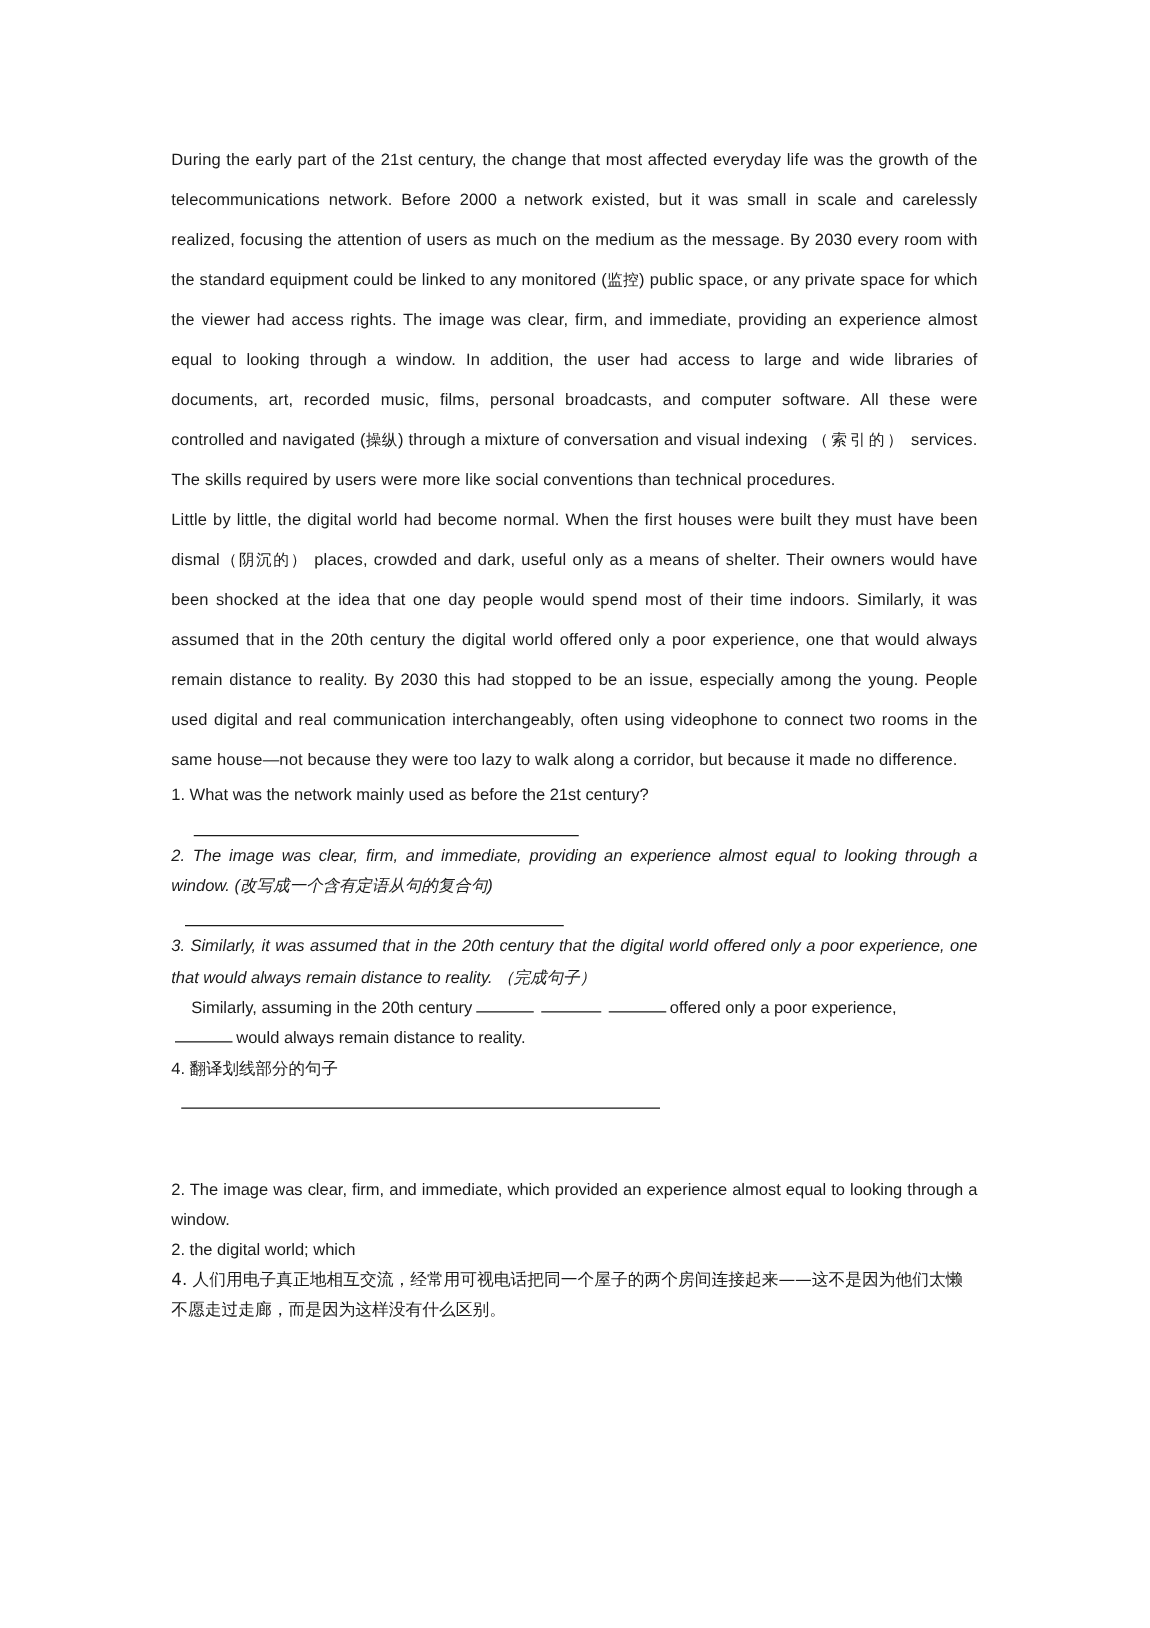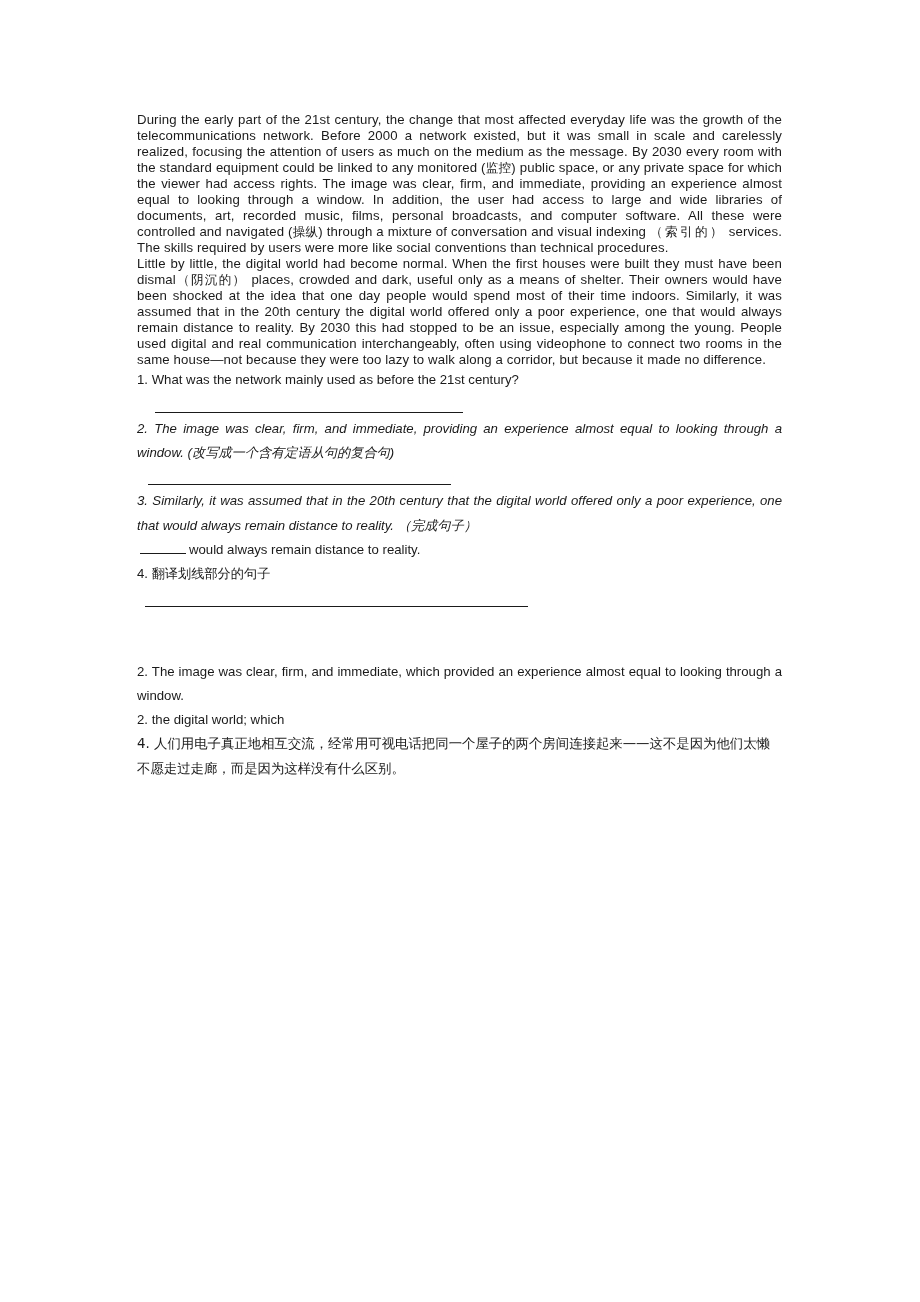--- a/index.html
+++ b/index.html
@@ -22,21 +22,21 @@
   }
   .doc-body {
     position: absolute;
     left: 137px;
     top: 112px;
     width: 645px;
   }
   .para {
     margin: 0;
     font-size: 13.2px;
-    line-height: 16px;
+    line-height: 32px;
     text-align: justify;
     text-justify: inter-word;
     letter-spacing: 0.01em;
     color: #1a1a1a;
   }
   .para.just {
     text-align: justify;
   }
   .para .cn {
     font-family: "DejaVu Sans", "Liberation Sans", sans-serif;
@@ -135,20 +135,21 @@
     <div class="rule-row">
       <div class="rule rule-q1"></div>
     </div>
 
     <p class="q-line just"><span>2. The image was clear, firm, and immediate, providing an experience almost equal to looking through a window. (</span><span class="cn">改写成一个含有定语从句的复合句</span><span>)</span></p>
     <div class="rule-row">
       <div class="rule rule-q2"></div>
     </div>
 
     <p class="q-line just"><span>3. Similarly, it was assumed that in the 20th century that the digital world offered only a poor experience, one that would always remain distance to reality. </span><span class="cn">（完成句子）</span></p>
+    <p class="q-line indent-sm"><span>Similarly, assuming in the 20th century</span><span class="blank w-a"></span><span class="blank w-b"></span><span class="blank w-c"></span><span>offered only a poor experience,</span></p>
     <p class="q-line"><span class="blank w-d"></span><span>would always remain distance to reality.</span></p>
 
     <p class="q-line"><span class="cn">4. 翻译划线部分的句子</span></p>
     <div class="rule-row">
       <div class="rule rule-q4"></div>
     </div>
 
     <div class="spacer-line"></div>
     <div class="spacer-line"></div>
 

